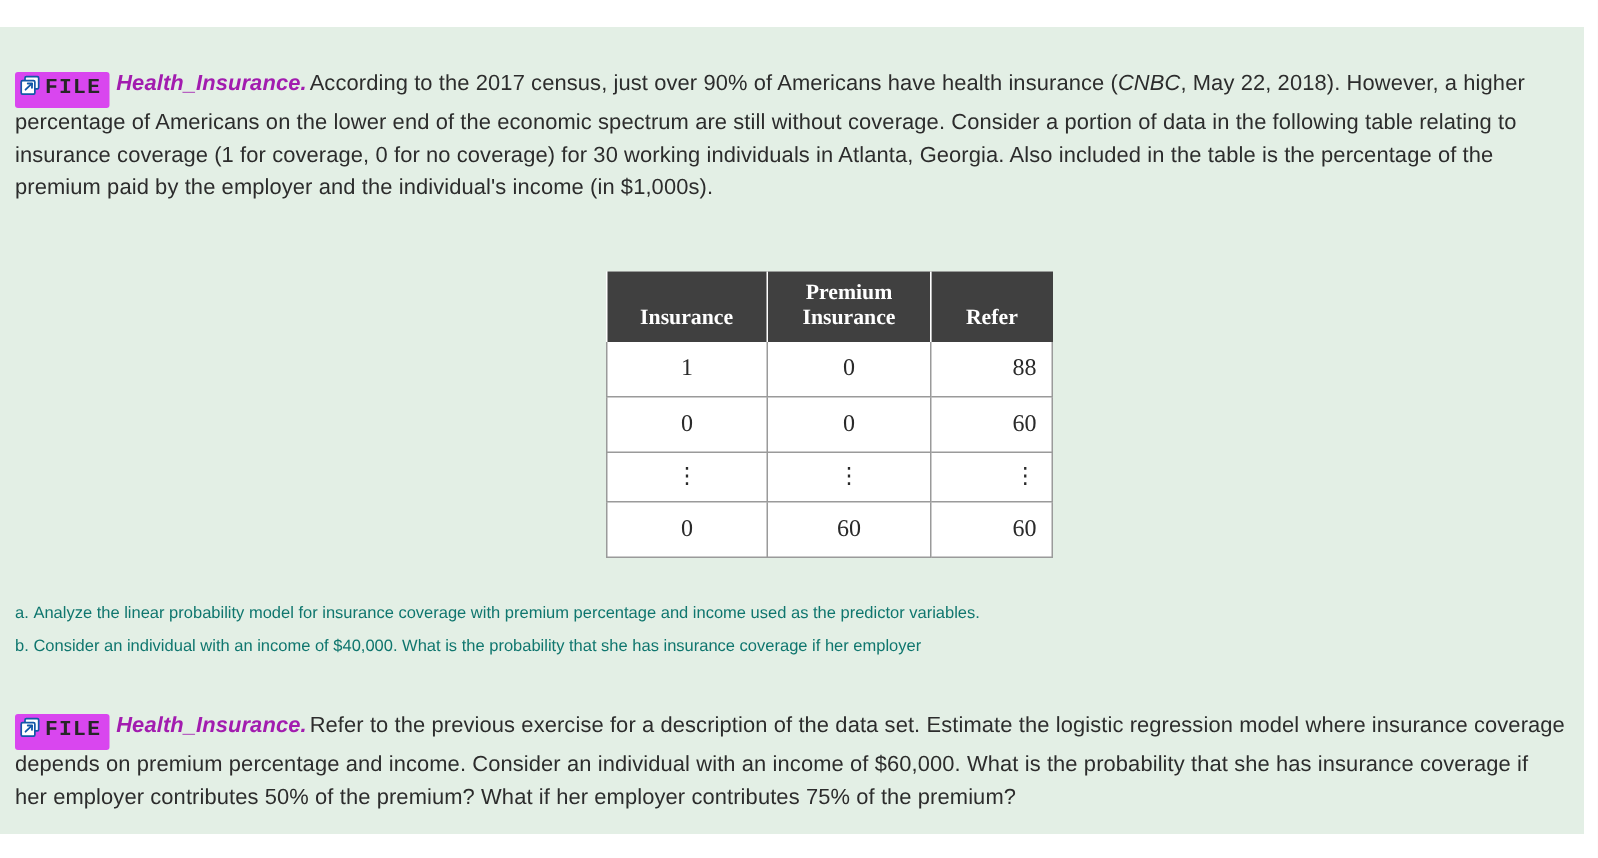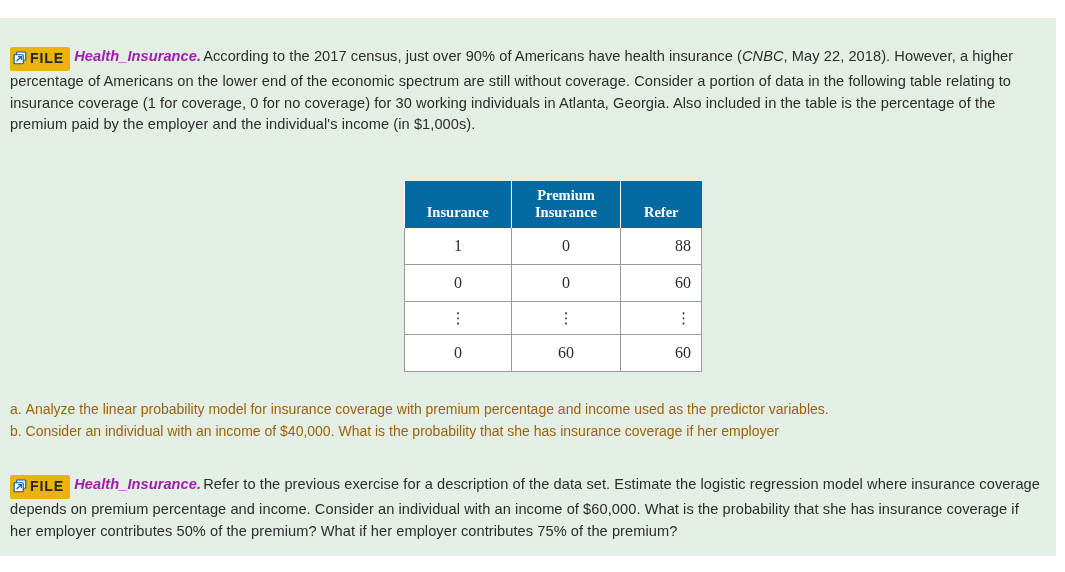--- a/index.html
+++ b/index.html
@@ -38,26 +38,27 @@
     color: #2c2c2c;
     margin: 0;
     letter-spacing: 0.005em;
   }
 
   .para-1 { position: absolute; left: 10px; top: 28px; width: 1034px; }
   .para-b { position: absolute; left: 10px; top: 456px; width: 1034px; }
 
   .file-badge {
     display: inline-block;
-    background: #eab308;
+    background: #d946ef;
     border-radius: 2px;
     padding: 1px 6px 1px 3px;
     vertical-align: -2px;
     margin-right: 4px;
     white-space: nowrap;
+    font-family: Liberation Mono, monospace;
   }
   .file-badge .pop-icon {
     display: inline-block;
     width: 14px;
     height: 14px;
     vertical-align: -2px;
     margin-right: 3px;
   }
   .file-badge .file-word {
     font-size: 14.2px;
@@ -80,21 +81,21 @@
     position: absolute;
     left: 404px;
     top: 163px;
   }
   table.data-table {
     border-collapse: collapse;
     background: #ffffff;
     font-family: "Liberation Serif", serif;
   }
   table.data-table th {
-    background: #0369a1;
+    background: #404040;
     color: #ffffff;
     font-family: "Liberation Serif", serif;
     font-weight: bold;
     font-size: 14.5px;
     line-height: 17px;
     text-align: center;
     padding: 6px 10px 7px 10px;
     border-left: 1px solid #ffffff;
     border-right: 1px solid #ffffff;
     vertical-align: bottom;
@@ -122,23 +123,23 @@
   }
 
   
   .items {
     position: absolute;
     left: 10px;
     top: 381px;
     width: 1040px;
   }
   .item {
-    font-size: 14px;
+    font-size: 11px;
     line-height: 21.8px;
-    color: #a16207;
+    color: #0f766e;
     padding-left: 14px;
     text-indent: -14px;
     margin: 0 0 0 0;
   }
   .item-b-line2 {
     display: block;
     text-indent: 0;
     padding-left: 8px;
   }
 </style>

